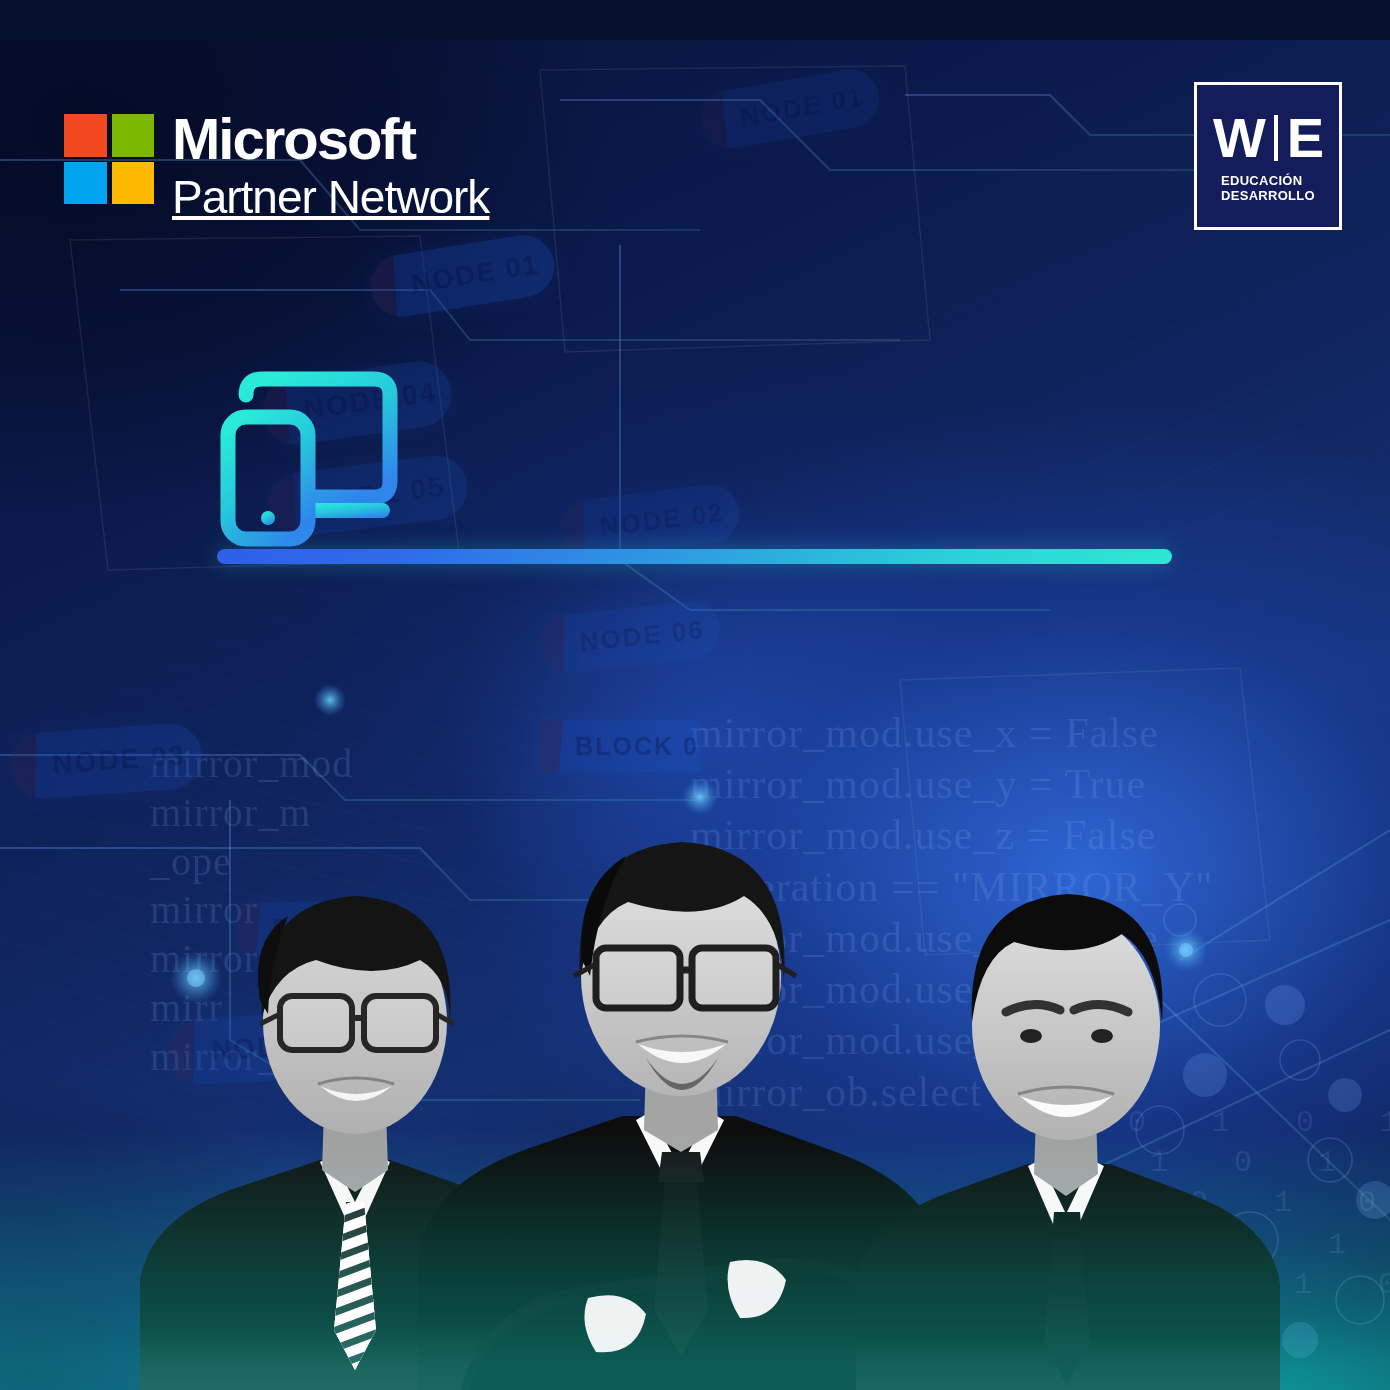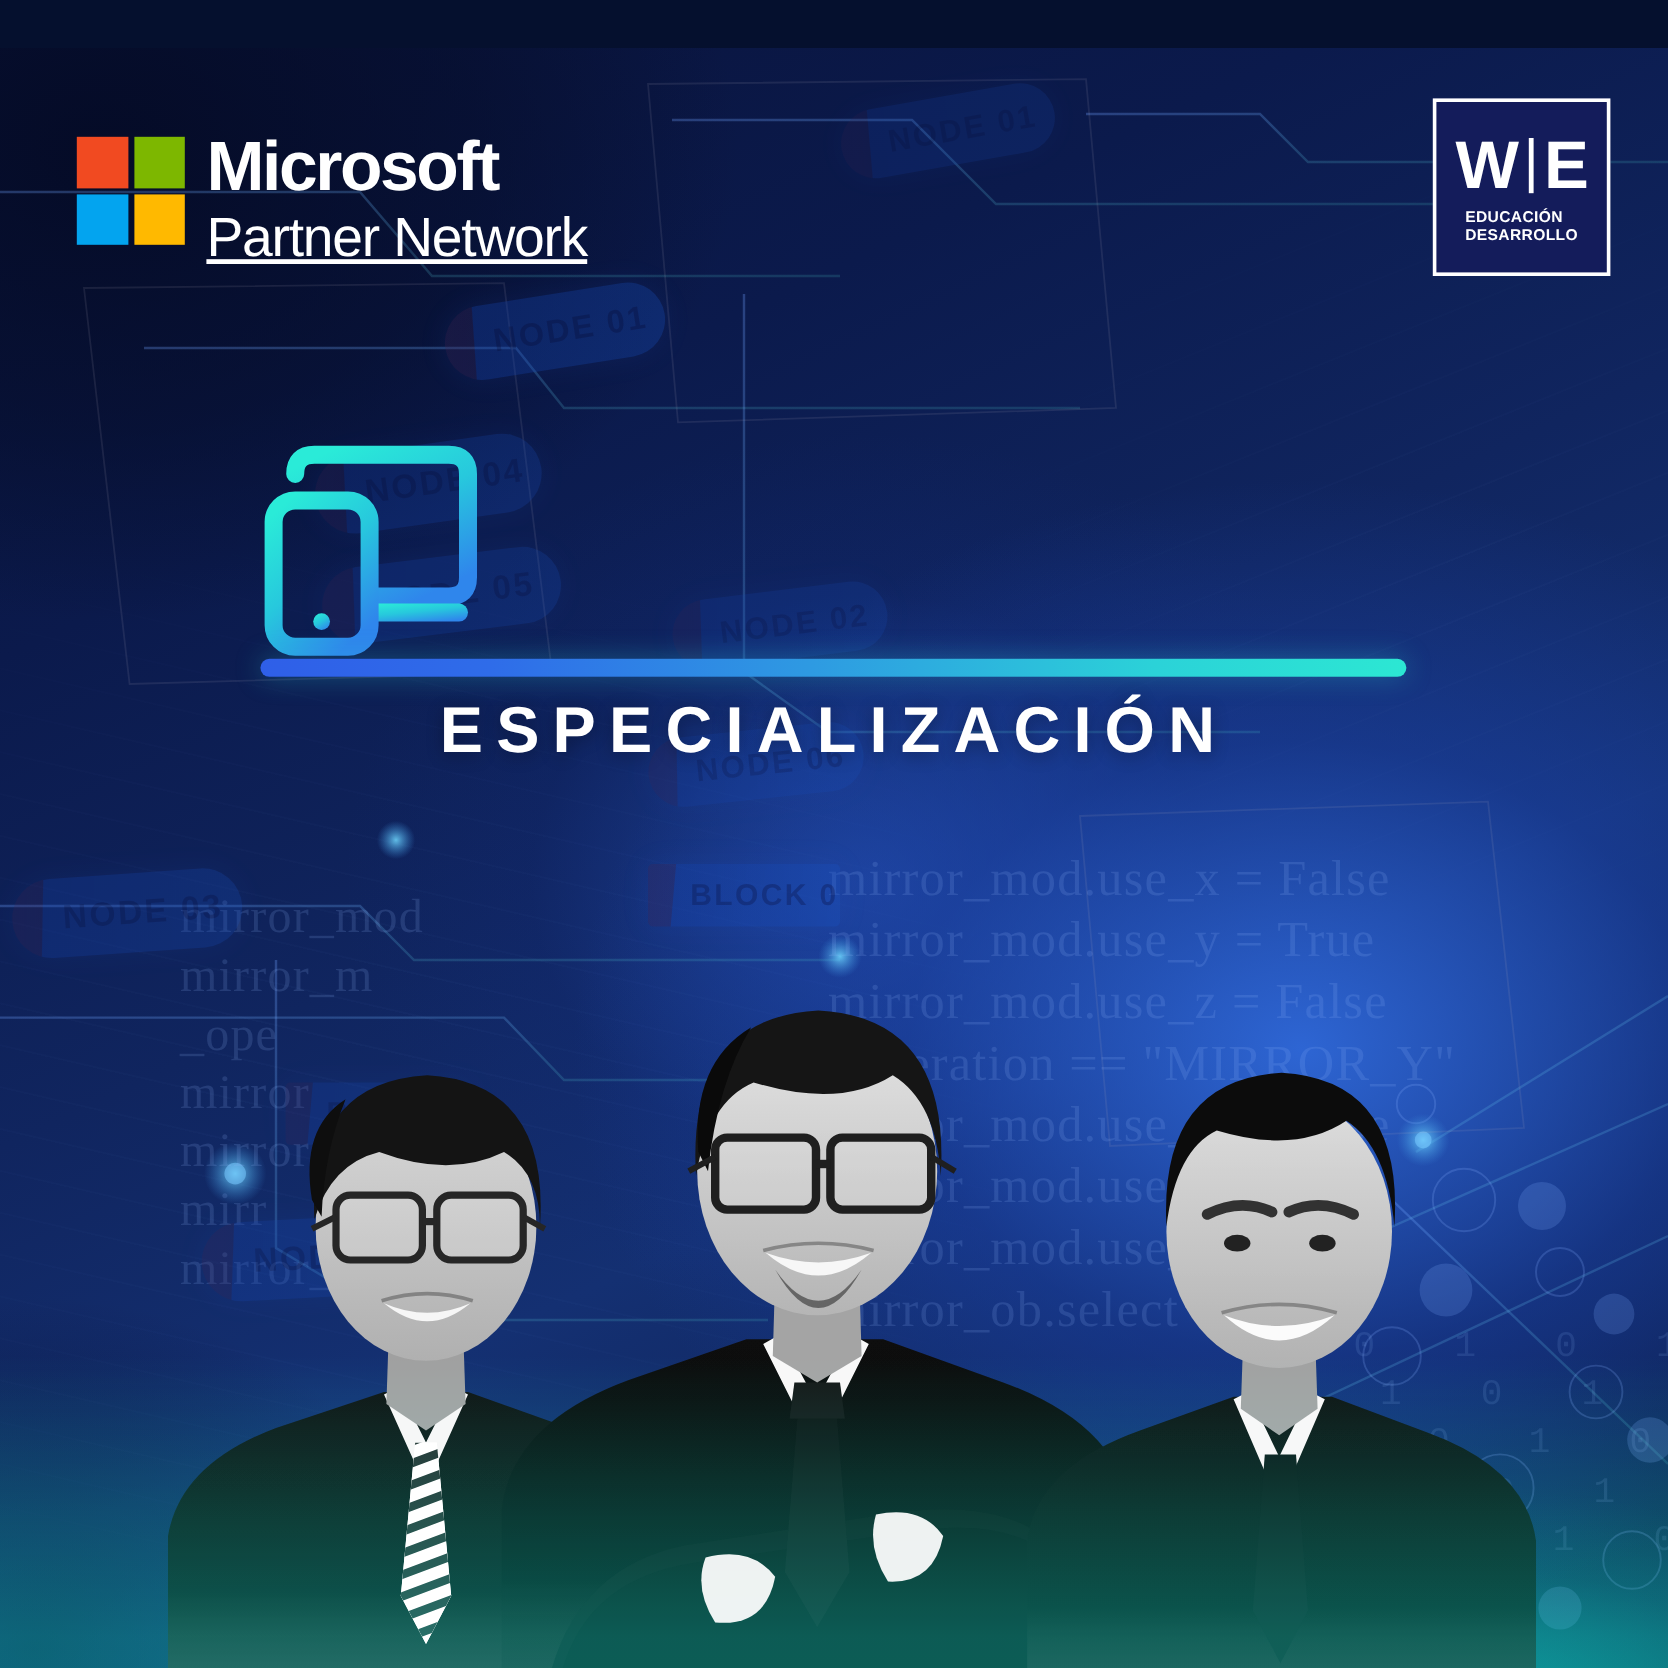--- a/index.html
+++ b/index.html
@@ -474,15 +474,14 @@
 
     <rect x="88" y="138" width="86" height="15" rx="7.5" fill="url(#devg)"></rect>
 
     <rect x="12" y="52" width="80" height="122" rx="18" fill="none" stroke="url(#devg)" stroke-width="15"></rect>
     <circle cx="52" cy="153" r="7" fill="url(#devg)"></circle>
   </svg>
 
 
   <div id="accent-rule" style="background: linear-gradient(90deg, rgb(47, 95, 232) 0%, rgb(47, 108, 233) 20%, rgb(46, 154, 226) 48%, rgb(43, 210, 216) 78%, rgb(44, 231, 211) 100%);"></div>
 
-  <div id="subtitle">ESPECIALIZACIÓN</div>
 
 </div>
 
 </body></html>

